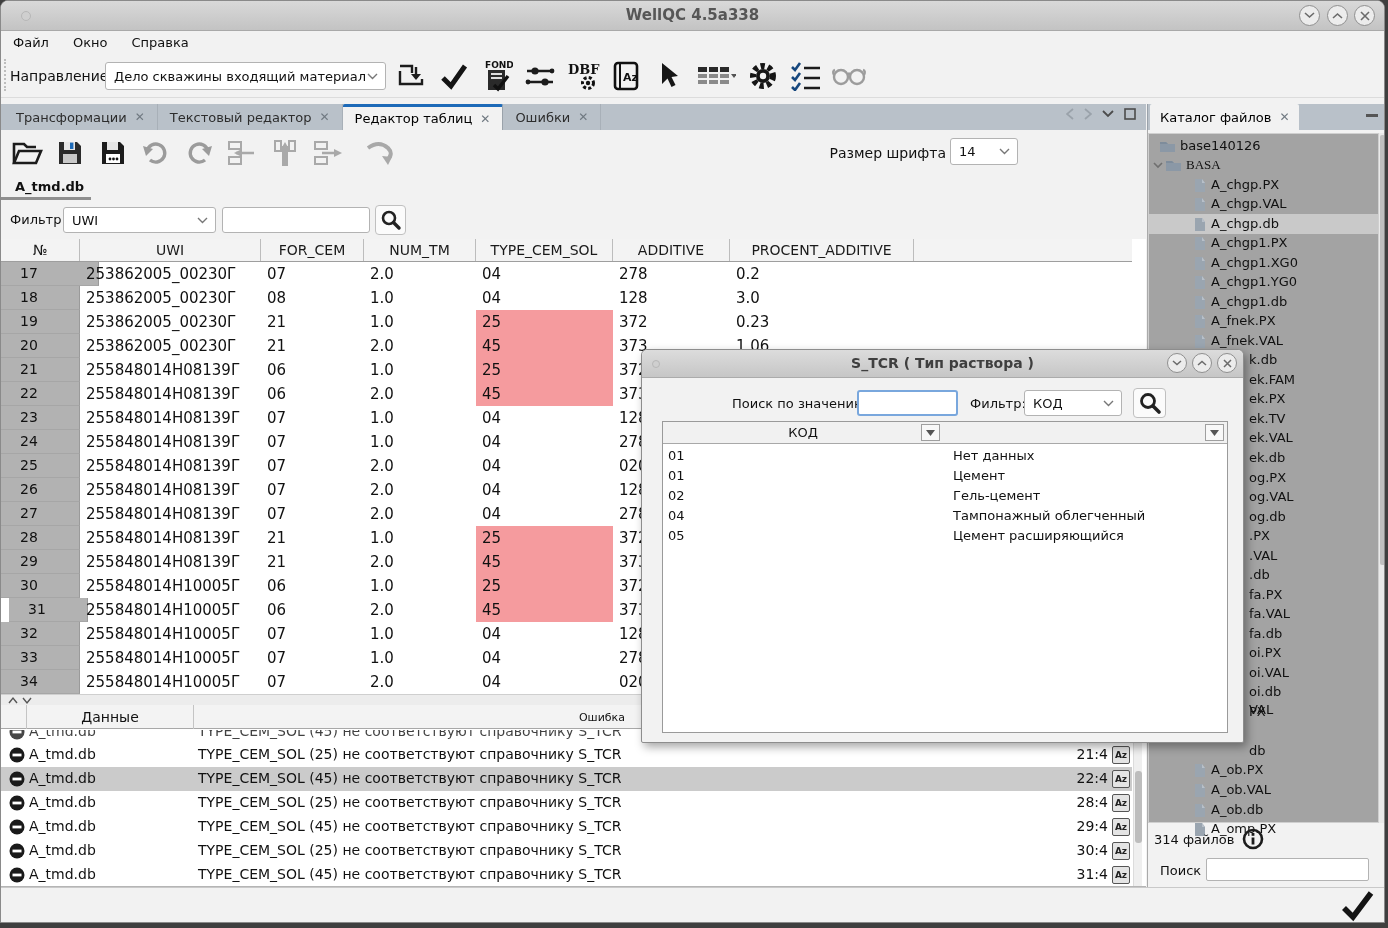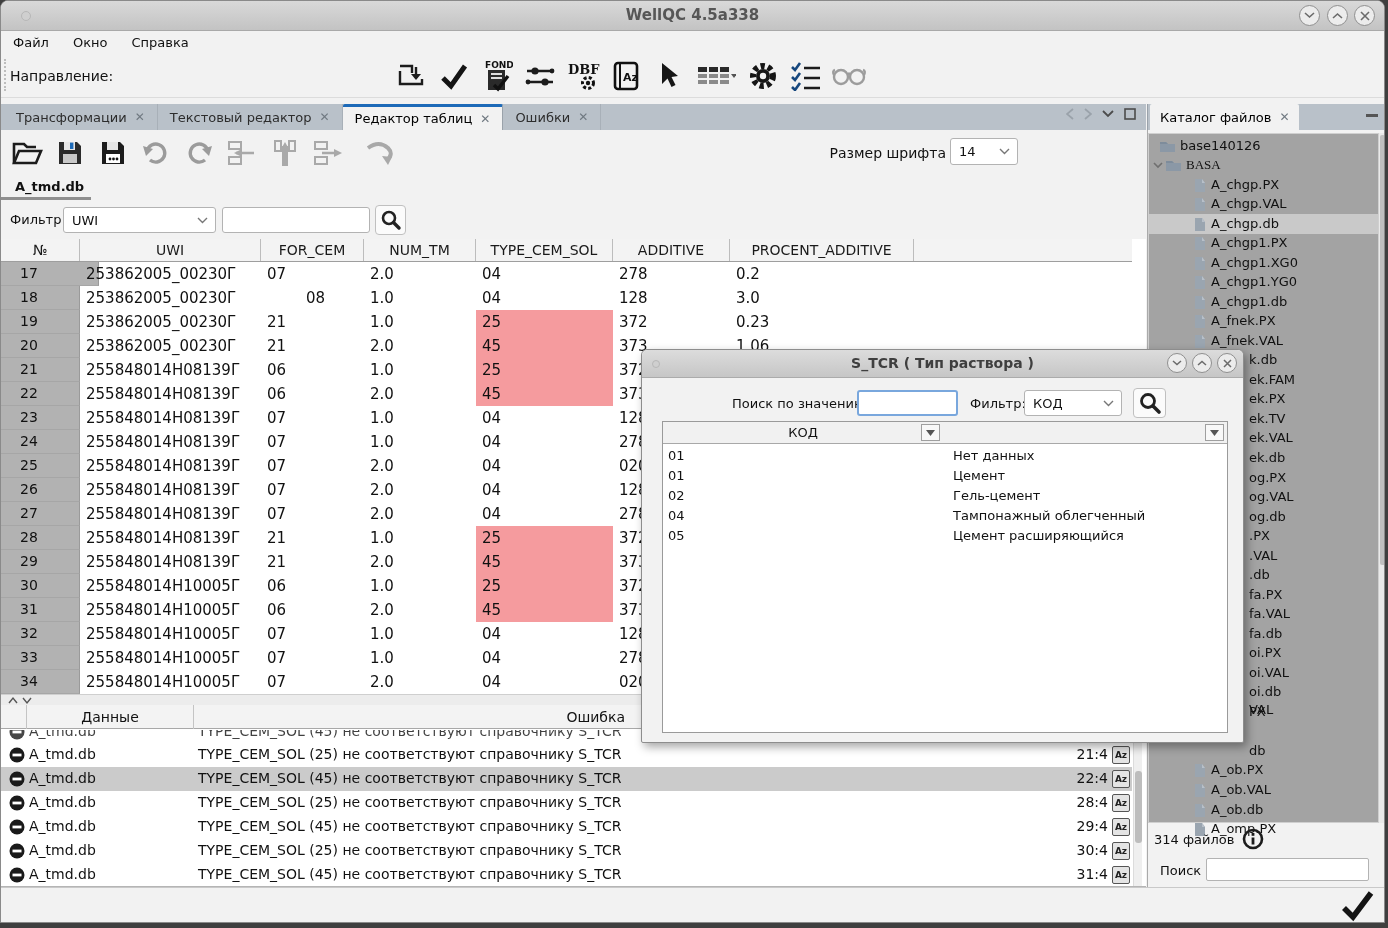--- a/index.html
+++ b/index.html
@@ -65,21 +65,21 @@
   #grid-body { position:absolute; left:0; top:23px; width:1131px; height:432px; }
   .trow { position:absolute; left:0; width:1131px; height:24px; }
   .tcell { position:absolute; top:0; height:24px; font-size:15px; color:#111; padding:3px 0 0 6px; white-space:nowrap; overflow:hidden; }
   .tcell.rownum { background:#b2b2b2; border-right:1px solid #9a9a9a; border-bottom:1px solid #a6a6a6; padding-left:19px; font-size:14px; }
   .tcell.pink { background:#f59b9e; }
   
   #splitter { position:absolute; left:0; top:693px; width:1145px; height:11px; background:#ececec; border-top:1px solid #cfcfcf; }
   #errors { position:absolute; left:0; top:704px; width:1145px; height:182px; background:#fff; border-bottom:1px solid #b5b5b5; }
   #err-header { position:absolute; left:0; top:0; width:1131px; height:24px; background:#f3f3f3; border-bottom:1px solid #a8a8a8; }
   #err-h1 { position:absolute; left:25px; width:167px; top:0; height:24px; font-size:14px; color:#111; display:flex; align-items:center; justify-content:center; border-left:1px solid #c4c4c4; }
-  #err-h2 { position:absolute; left:192px; width:438px; top:0; height:24px; font-size:14px; color:#111; display:flex; align-items:center; justify-content:flex-end; padding-right:6px; border-left:1px solid #c4c4c4; }
+  #err-h2 { position:absolute; left:192px; width:438px; top:0; height:24px; font-size:11px; color:#111; display:flex; align-items:center; justify-content:flex-end; padding-right:6px; border-left:1px solid #c4c4c4; }
   .erow { position:absolute; left:0; width:1131px; height:24px; font-size:14px; color:#111; }
   .erow.sel { background:#cbcbcb; }
   .erow .ic { position:absolute; left:8px; top:4px; }
   .erow .file { position:absolute; left:28px; top:3px; }
   .erow .msg { position:absolute; left:197px; top:3px; }
   .erow .pos { position:absolute; left:1037px; width:70px; top:3px; text-align:right; }
   .erow .az { position:absolute; left:1111px; top:3px; width:18px; height:18px; border:1px solid #555; border-radius:2px;
               background:#e4e4e4; font-size:9px; font-weight:bold; color:#222; display:flex; align-items:center; justify-content:center; }
   .erow.partial { height:13px; overflow:hidden; opacity:.8; }
   .erow.partial .inner { margin-top:-10px; }
@@ -147,20 +147,26 @@
 
   <div id="menubar">
       <span>Файл</span>
       <span>Окно</span>
       <span>Справка</span>
     </div>
 
   <div id="toolbar">
     <span class="grip"></span>
     <span id="dir-label">Направление:</span>
+    <div id="dir-combo" class="combo">
+      <span>Дело скважины входящий материал</span>
+      <svg class="chev" width="11" height="7">
+          <polyline points="1,1 5.5,5.5 10,1" fill="none" stroke="#777" stroke-width="1.4"></polyline>
+        </svg>
+    </div>
     <div id="main-icons">
       <span class="tbico">
         <svg width="30" height="30">
             <path d="M4 5 h12 v7" fill="none" stroke="#1c1c1c" stroke-width="2.4"></path>
             <path d="M20 6 v11" stroke="#1c1c1c" stroke-width="2.4"></path>
             <path d="M15 13 l5 6 5-6 z" fill="#1c1c1c"></path>
             <path d="M4 10 v13 h22 v-5" fill="none" stroke="#1c1c1c" stroke-width="2.4"></path>
           </svg>
         </span>
       <span class="tbico">
@@ -417,21 +423,21 @@
           <span class="tcell" style="left: 79px; width: 181px;">253862005_00230Г</span>
           <span class="tcell" style="left: 260px; width: 103px;">07</span>
           <span class="tcell" style="left: 363px; width: 112px;">2.0</span>
           <span class="tcell" style="left: 475px; width: 137px;">04</span>
           <span class="tcell" style="left: 612px; width: 117px;">278</span>
           <span class="tcell" style="left: 729px; width: 184px;">0.2</span>
         </div>
         <div class="trow" style="top: 24px;">
           <span class="tcell rownum" style="left: 0px; width: 79px;">18</span>
           <span class="tcell" style="left: 79px; width: 181px;">253862005_00230Г</span>
-          <span class="tcell" style="left: 260px; width: 103px; text-align: center;">08</span>
+          <span class="tcell" style="left: 260px; width: 103px;">08</span>
           <span class="tcell" style="left: 363px; width: 112px;">1.0</span>
           <span class="tcell" style="left: 475px; width: 137px;">04</span>
           <span class="tcell" style="left: 612px; width: 117px;">128</span>
           <span class="tcell" style="left: 729px; width: 184px;">3.0</span>
         </div>
         <div class="trow" style="top: 48px;">
           <span class="tcell rownum" style="left: 0px; width: 79px;">19</span>
           <span class="tcell" style="left: 79px; width: 181px;">253862005_00230Г</span>
           <span class="tcell" style="left: 260px; width: 103px;">21</span>
           <span class="tcell" style="left: 363px; width: 112px;">1.0</span>
@@ -532,21 +538,21 @@
         <div class="trow" style="top: 312px;">
           <span class="tcell rownum" style="left: 0px; width: 79px;">30</span>
           <span class="tcell" style="left: 79px; width: 181px;">255848014Н10005Г</span>
           <span class="tcell" style="left: 260px; width: 103px;">06</span>
           <span class="tcell" style="left: 363px; width: 112px;">1.0</span>
           <span class="tcell pink" style="left: 475px; width: 137px;">25</span>
           <span class="tcell" style="left: 612px; width: 117px;">372</span>
           <span class="tcell" style="left: 729px; width: 184px;"></span>
         </div>
         <div class="trow" style="top: 336px;">
-          <span class="tcell rownum" style="left: 0px; width: 79px;">31</span>
+          <span class="tcell rownum" style="left: 8px; width: 79px;">31</span>
           <span class="tcell" style="left: 79px; width: 181px;">255848014Н10005Г</span>
           <span class="tcell" style="left: 260px; width: 103px;">06</span>
           <span class="tcell" style="left: 363px; width: 112px;">2.0</span>
           <span class="tcell pink" style="left: 475px; width: 137px;">45</span>
           <span class="tcell" style="left: 612px; width: 117px;">373</span>
           <span class="tcell" style="left: 729px; width: 184px;"></span>
         </div>
         <div class="trow" style="top: 360px;">
           <span class="tcell rownum" style="left: 0px; width: 79px;">32</span>
           <span class="tcell" style="left: 79px; width: 181px;">255848014Н10005Г</span>

